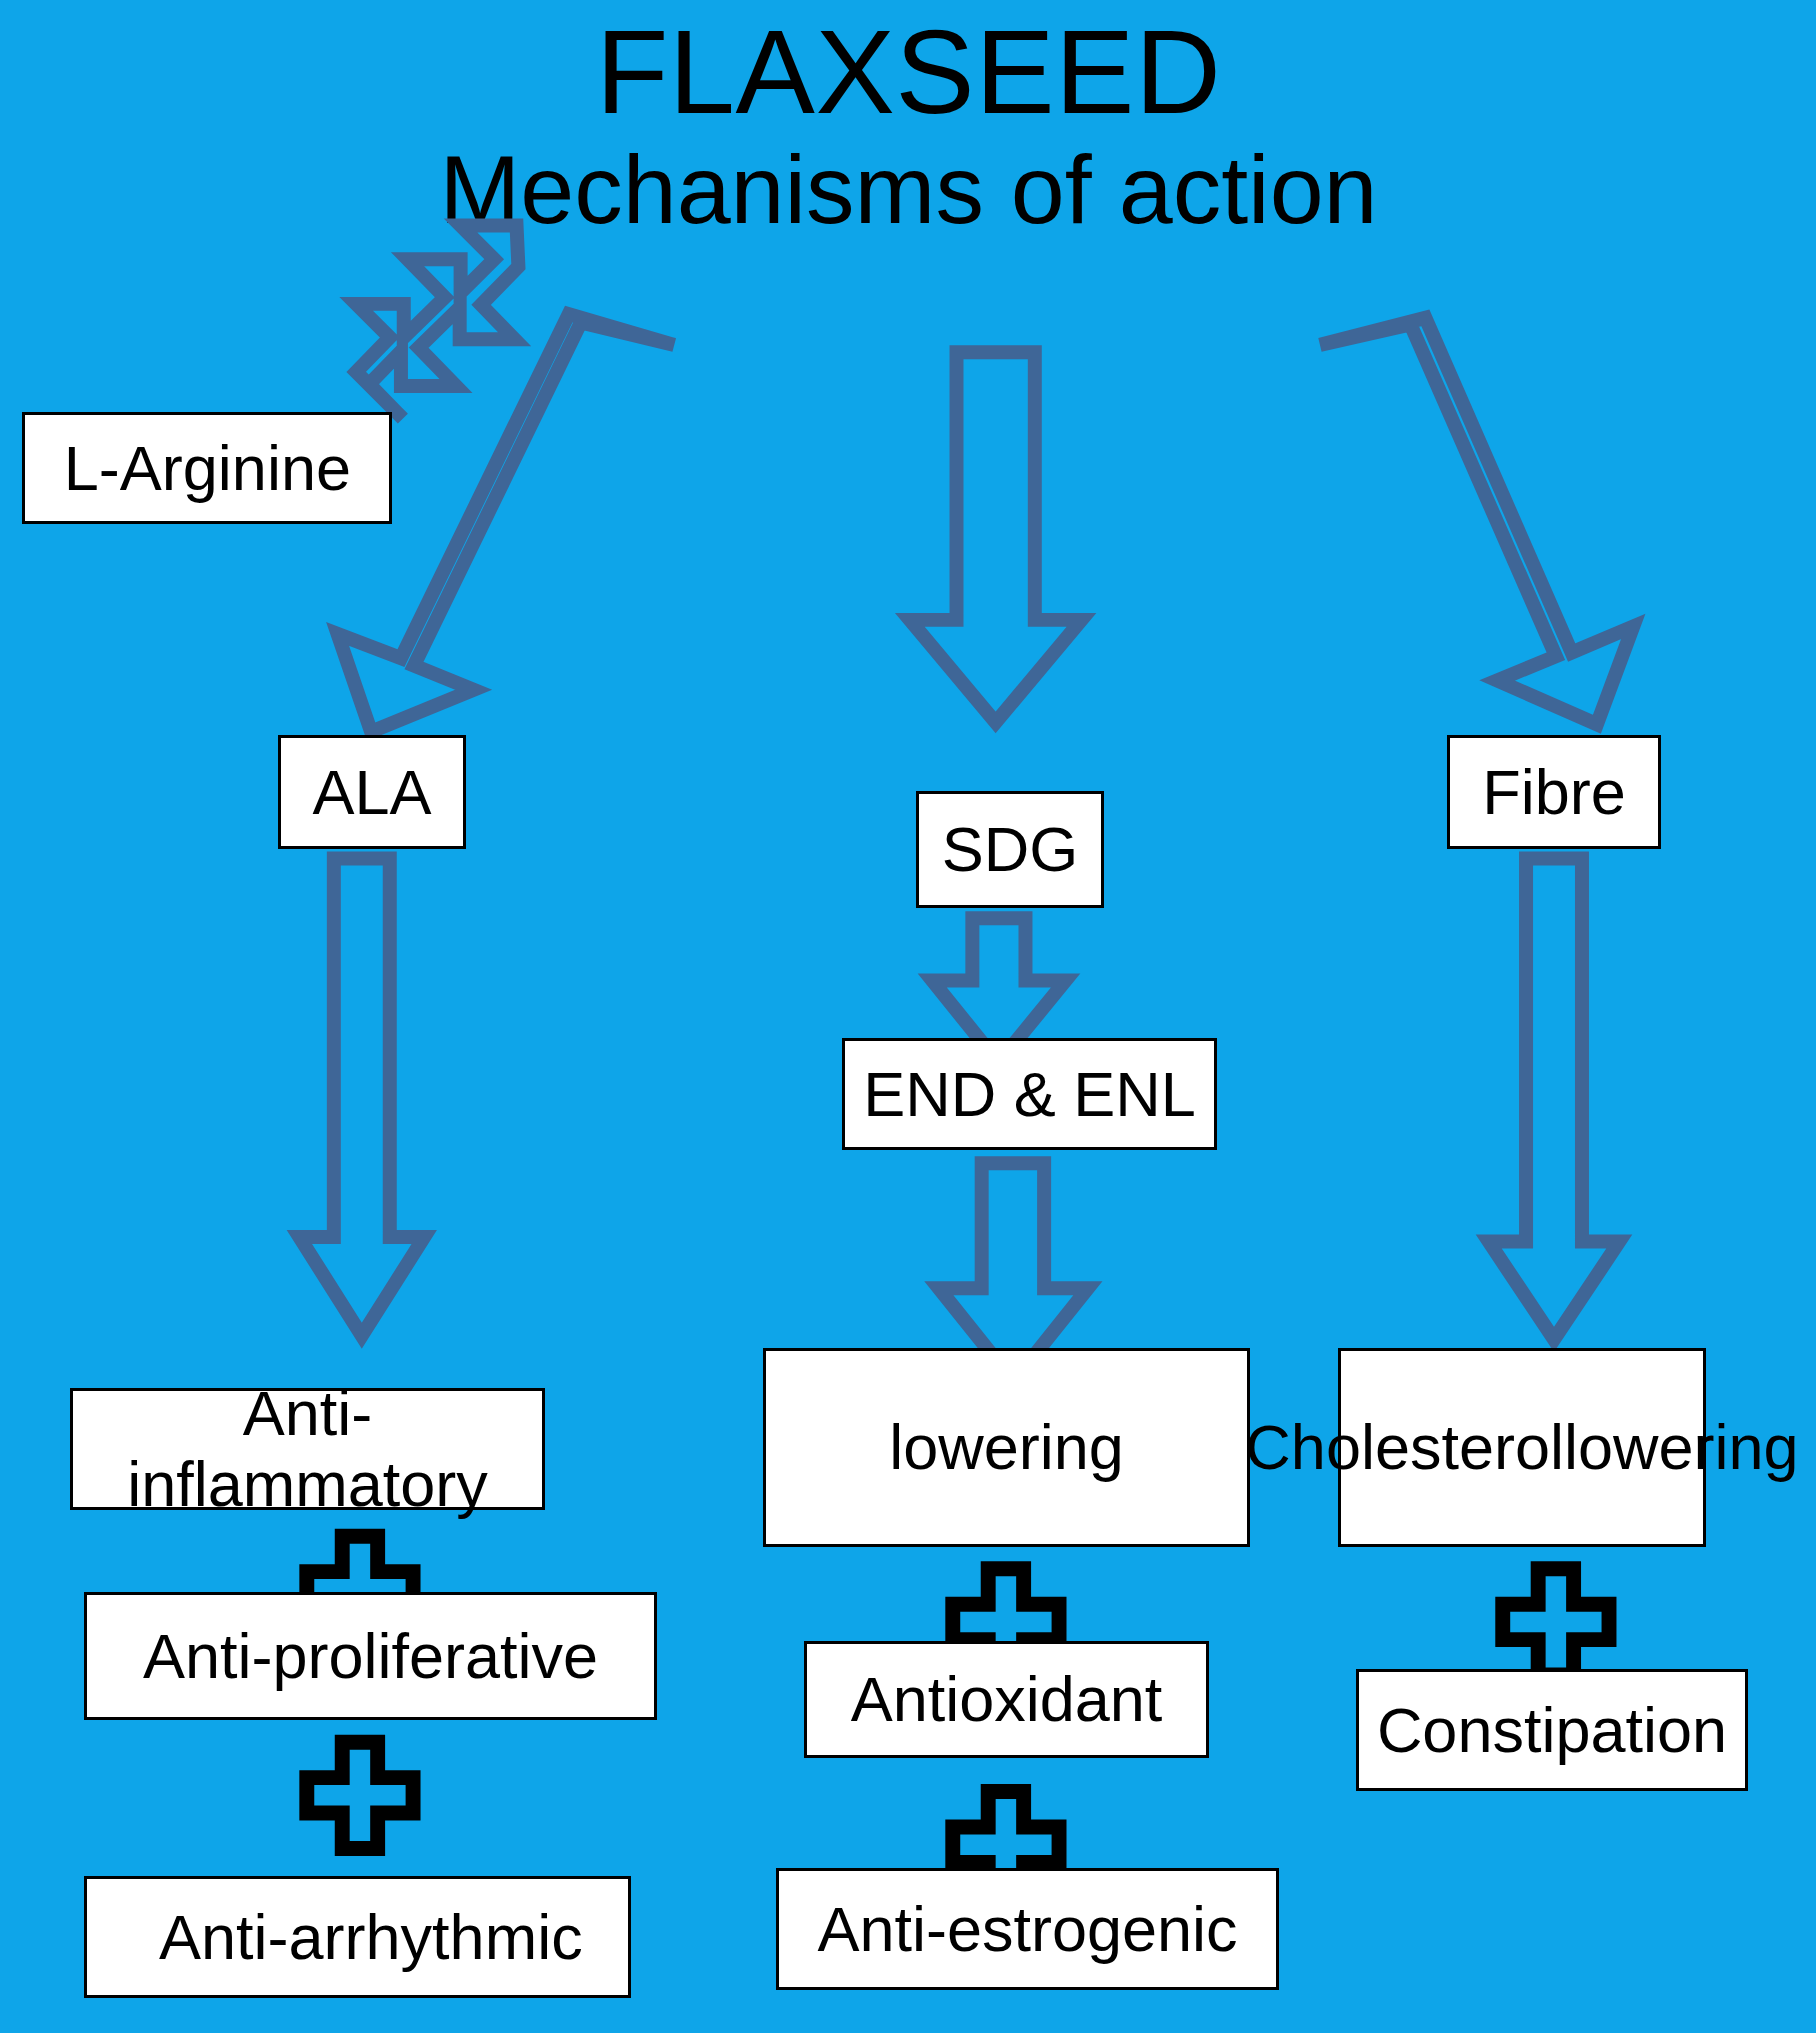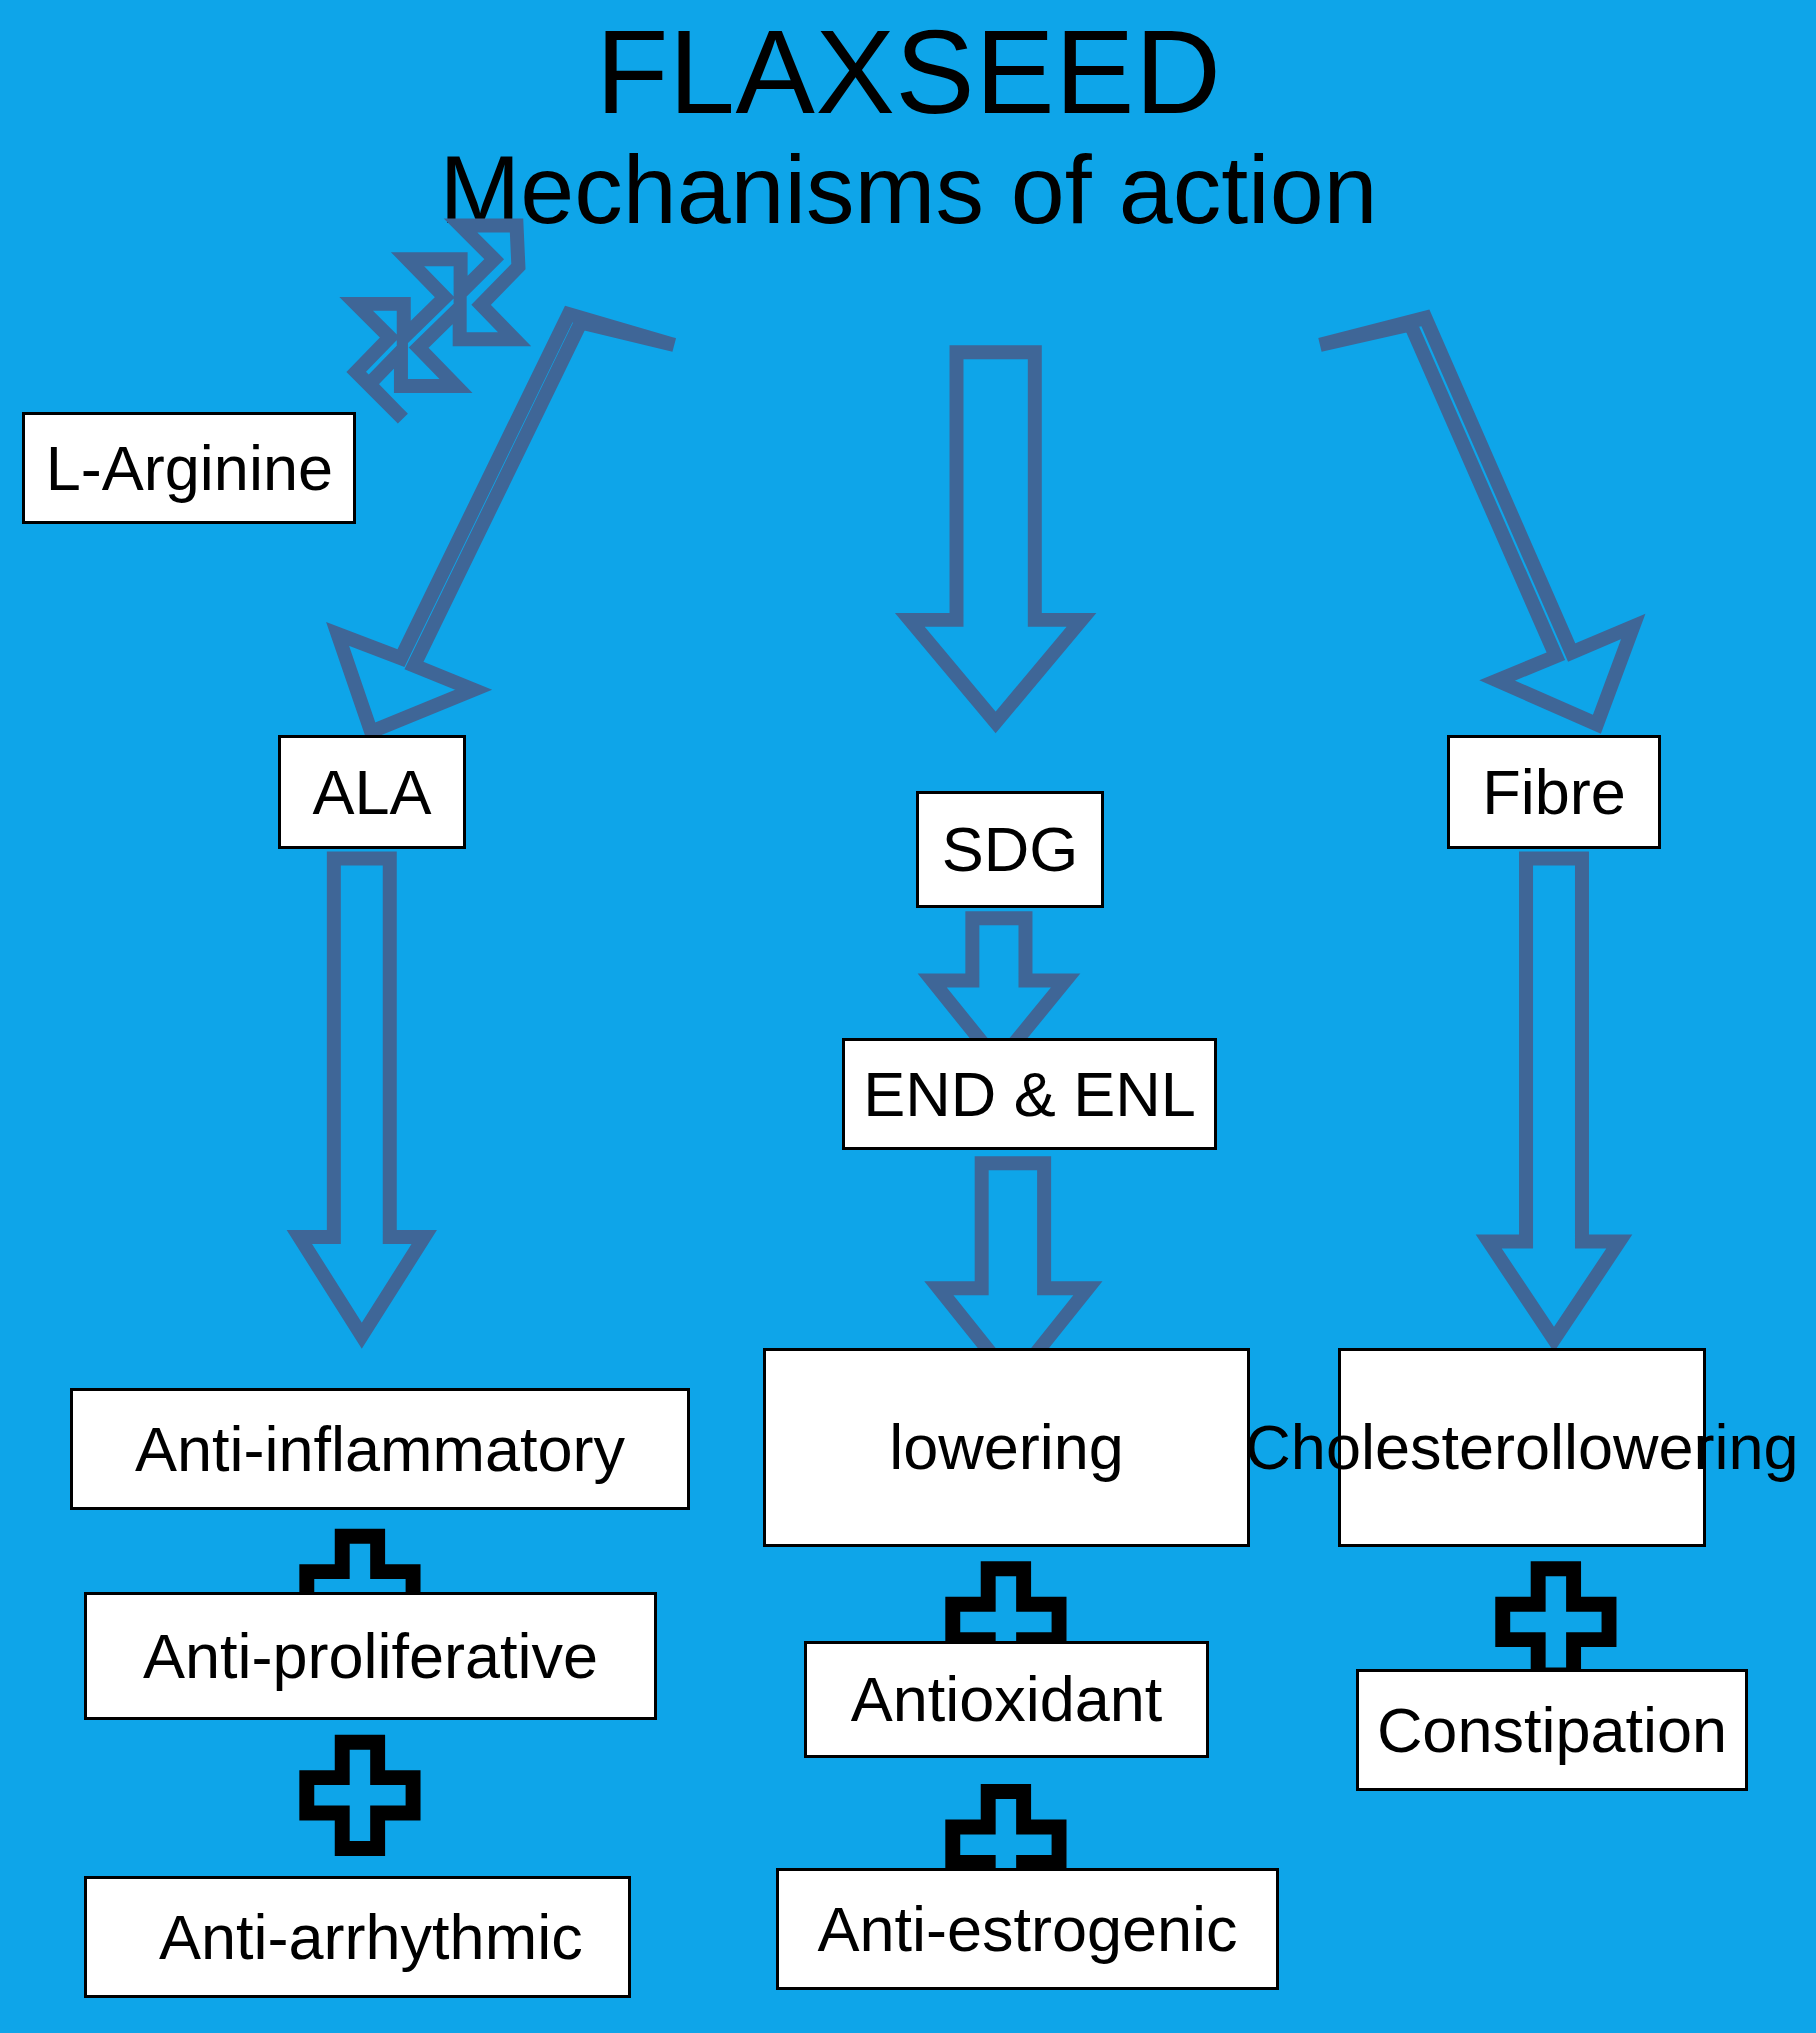--- a/index.html
+++ b/index.html
@@ -113,31 +113,31 @@
                L 1022,1721 L 1060,1721 Z"></path>
       <path d="M 1060,1922 L 1098,1922 L 1098,1960 L 1136,1960 L 1136,1998
                L 1098,1998 L 1098,2036 L 1060,2036 L 1060,1998 L 1022,1998
                L 1022,1960 L 1060,1960 Z"></path>
       <path d="M 1650,1683 L 1688,1683 L 1688,1721 L 1726,1721 L 1726,1759
                L 1688,1759 L 1688,1797 L 1650,1797 L 1650,1759 L 1612,1759
                L 1612,1721 L 1650,1721 Z"></path>
     </g>
   </svg>
 
-  <div class="node" style="left:22.4px; top:412px; width:334px; height:112px;">L-Arginine</div>
+  <div class="node" style="left:22.4px; top:412px; width:370px; height:112px;">L-Arginine</div>
 
   <div class="node" style="left:278px; top:735px; width:188px; height:114px;">ALA</div>
 
   <div class="node" style="left:916px; top:791px; width:188px; height:117px;">SDG</div>
 
   <div class="node" style="left:842px; top:1038px; width:375px; height:112px;">END &amp; ENL</div>
 
   <div class="node" style="left:1447px; top:735px; width:214px; height:114px;">Fibre</div>
 
-  <div class="node" style="left:70px; top:1388px; width:620px; height:122px;">Anti-inflammatory</div>
+  <div class="node" style="left:70px; top:1388px; width:475px; height:122px;">Anti-inflammatory</div>
 
   <div class="node" style="left:84px; top:1592px; width:573px; height:128px;">Anti-proliferative</div>
 
   <div class="node" style="left:84px; top:1876px; width:547px; height:122px;padding-left:36px;">Anti-arrhythmic</div>
 
   <div class="node two-line" style="left:763px; top:1348px; width:487px; height:199px; flex-direction:column;">
     <span>lowering</span>
   </div>
 
   <div class="node" style="left:804px; top:1641px; width:405px; height:117px;">Antioxidant</div>

